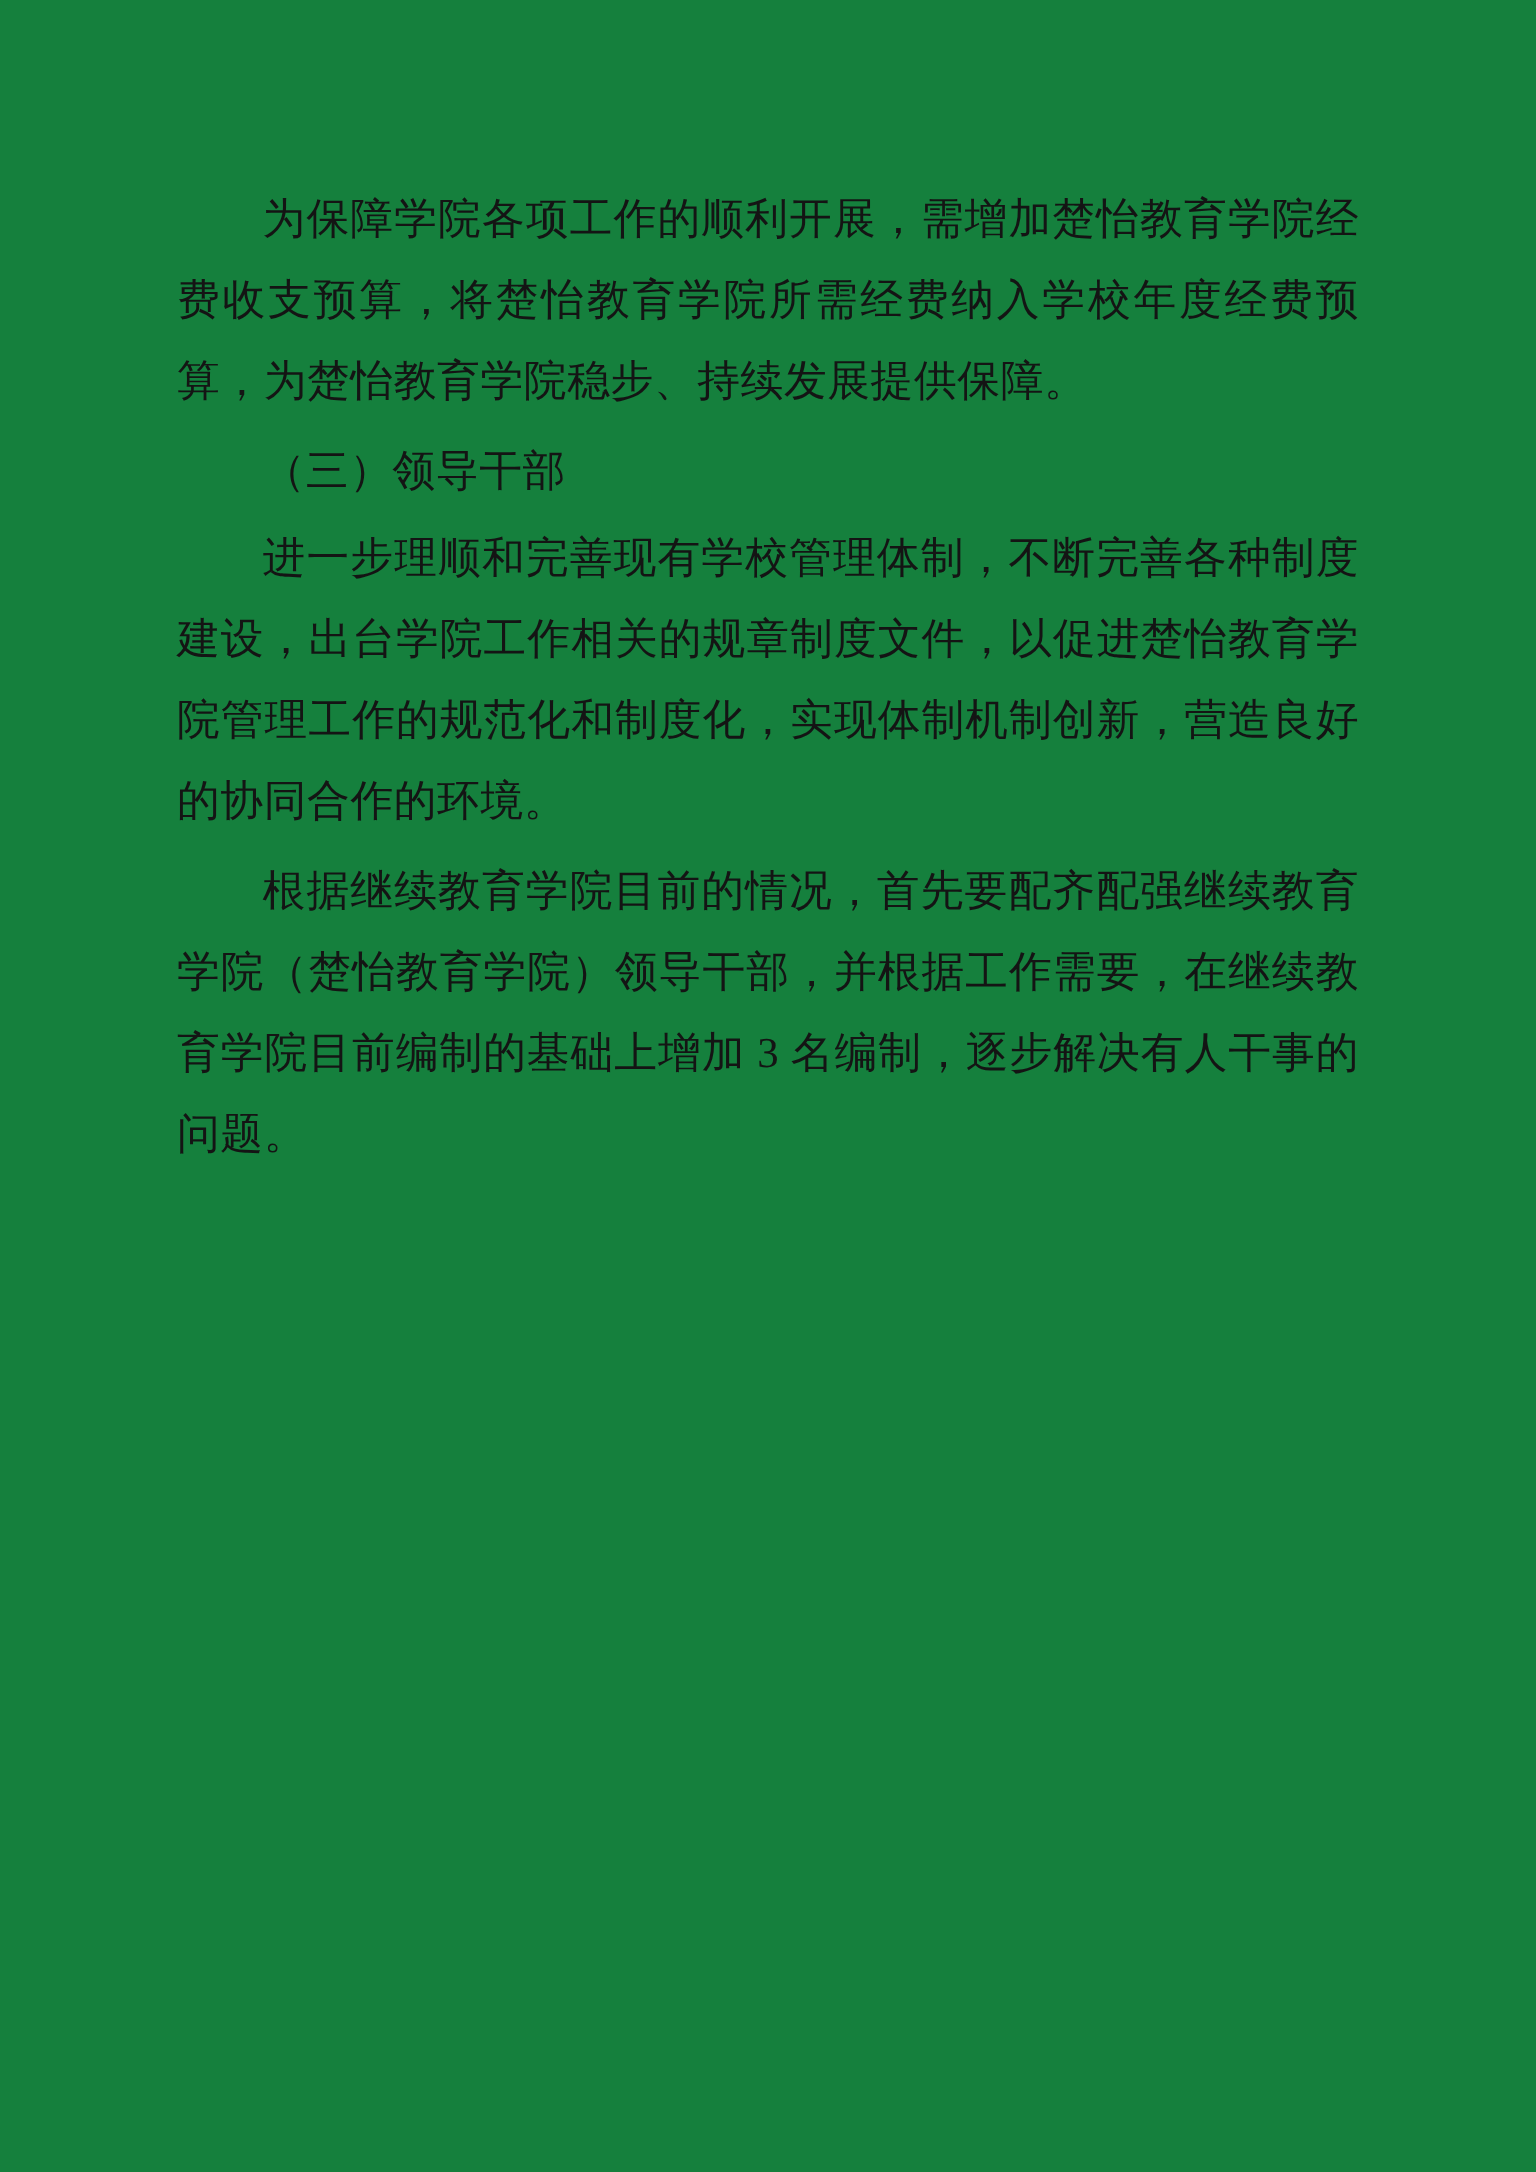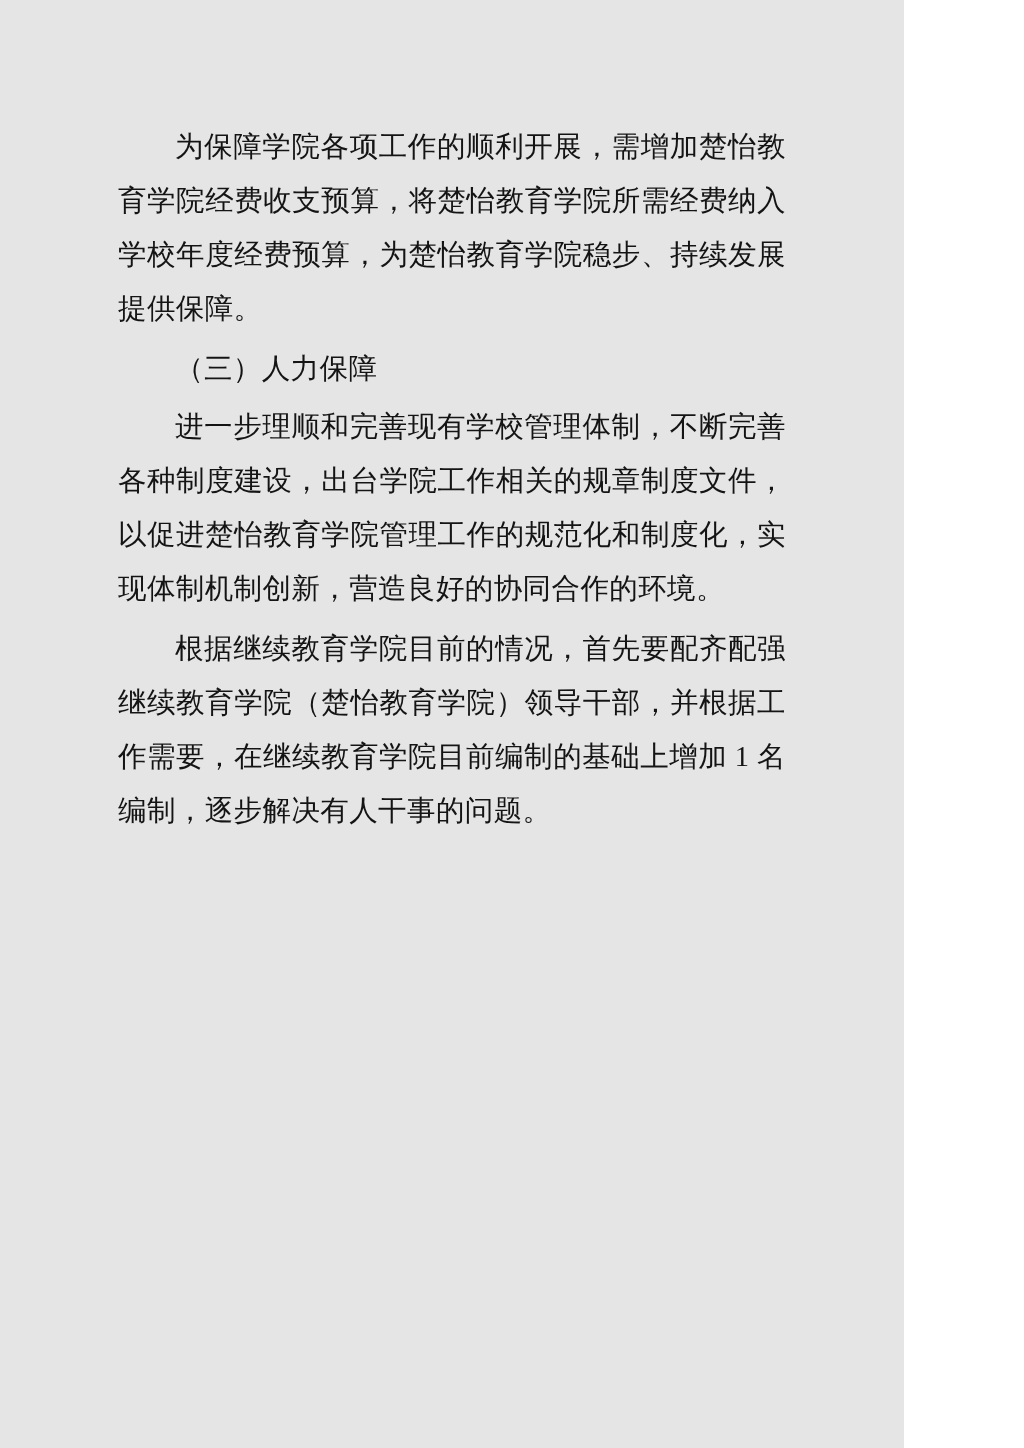--- a/index.html
+++ b/index.html
@@ -10,24 +10,24 @@
   body {
     width: 1024px;
     height: 1448px;
     font-family: "Liberation Serif", "DejaVu Serif", serif;
     color: #1a1a1a;
     position: relative;
     overflow: hidden;
   }
   .page {
     box-sizing: border-box;
-    width: 904px;
+    width: 1024px;
     height: 1448px;
     padding: 120px 118px 80px 118px;
-    background: #e5e5e5;
+    background: #15803d;
   }
   .doc-body {
     width: 100%;
   }
   p {
     margin: 0 0 6px 0;
     font-size: 28.5px;
     line-height: 54px;
     text-align: justify;
     text-justify: inter-ideograph;
@@ -46,22 +46,22 @@
   }
 </style>
 </head>
 <body>
 
 <div class="page">
   <div class="doc-body">
 
     <p class="indent">为保障学院各项工作的顺利开展，需增加楚怡教育学院经费收支预算，将楚怡教育学院所需经费纳入学校年度经费预算，为楚怡教育学院稳步、持续发展提供保障。</p>
 
-    <p class="heading">（三）人力保障</p>
+    <p class="heading">（三）领导干部</p>
 
     <p class="indent">进一步理顺和完善现有学校管理体制，不断完善各种制度建设，出台学院工作相关的规章制度文件，以促进楚怡教育学院管理工作的规范化和制度化，实现体制机制创新，营造良好的协同合作的环境。</p>
 
 
-    <p class="indent">根据继续教育学院目前的情况，首先要配齐配强继续教育学院（楚怡教育学院）领导干部，并根据工作需要，在继续教育学院目前编制的基础上增加 1 名编制，逐步解决有人干事的问题。</p>
+    <p class="indent">根据继续教育学院目前的情况，首先要配齐配强继续教育学院（楚怡教育学院）领导干部，并根据工作需要，在继续教育学院目前编制的基础上增加 3 名编制，逐步解决有人干事的问题。</p>
 
     <div class="spacer-bottom"></div>
   </div>
 </div>
 
 </body></html>

